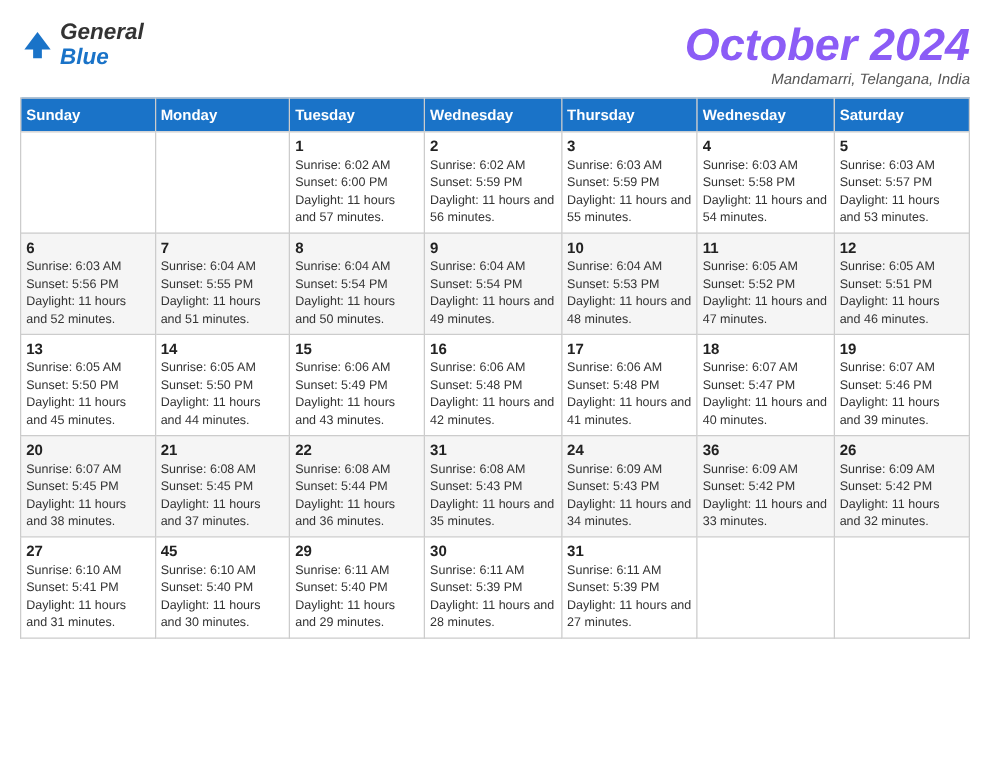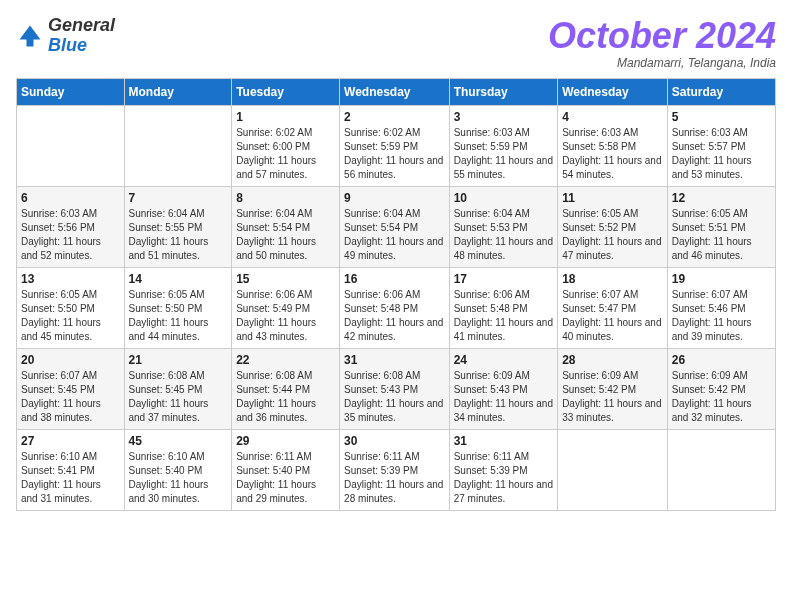--- a/index.html
+++ b/index.html
@@ -217,21 +217,21 @@
         </td>
         <td>
           <div class="day-num">31</div>
         <div class="day-info">Sunrise: 6:08 AM<br>Sunset: 5:43 PM<br>Daylight: 11 hours and 35 minutes.</div>
         </td>
         <td>
           <div class="day-num">24</div>
         <div class="day-info">Sunrise: 6:09 AM<br>Sunset: 5:43 PM<br>Daylight: 11 hours and 34 minutes.</div>
         </td>
         <td>
-          <div class="day-num">28</div>
+          <div class="day-num">36</div>
         <div class="day-info">Sunrise: 6:09 AM<br>Sunset: 5:42 PM<br>Daylight: 11 hours and 33 minutes.</div>
         </td>
         <td>
           <div class="day-num">26</div>
         <div class="day-info">Sunrise: 6:09 AM<br>Sunset: 5:42 PM<br>Daylight: 11 hours and 32 minutes.</div>
         </td>
       </tr>
       <tr>
         <td>
           <div class="day-num">27</div>

